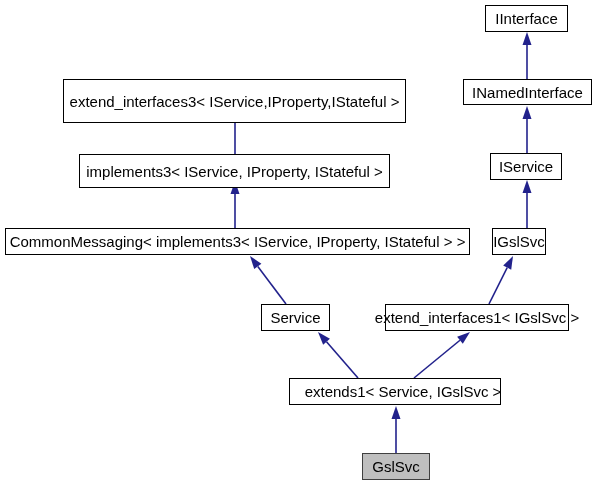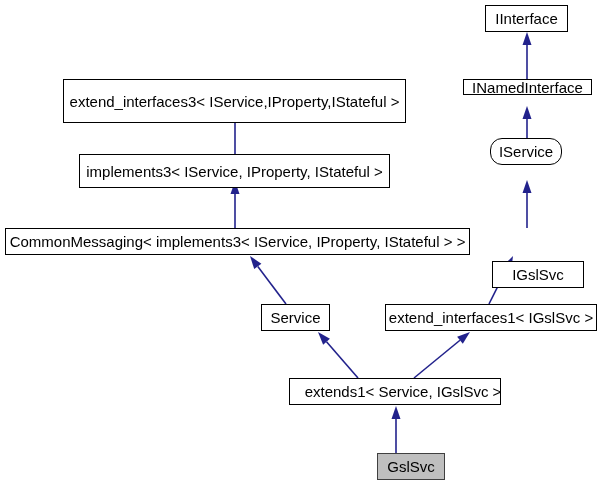--- a/index.html
+++ b/index.html
@@ -36,21 +36,20 @@
     justify-content: center;
     font-size: 15px;
     line-height: 1;
     color: #000000;
     white-space: nowrap;
     letter-spacing: 0px;
   }
   .node.highlight {
     background: #bfbfbf;
     border: 1px solid #404040;
-    margin-left: 15px;
   }
   .node-label {
     display: block;
     padding: 0 7px;
   }
 </style>
 </head>
 <body>
 
 <div id="diagram">
@@ -93,42 +92,42 @@
       </g>
       <g>
         <line x1="396" y1="453" x2="396" y2="419" stroke="#22228c" stroke-width="1.6"></line>
         <polygon points="396,406 400.5,419 391.5,419" fill="#22228c"></polygon>
       </g>
     </svg>
   <div id="nodes">
       <div class="node" style="left: 485px; top: 5px; width: 83px; height: 27px;">
         <span class="node-label">IInterface</span>
       </div>
-      <div class="node" style="left: 463px; top: 79px; width: 129px; height: 16px; text-align: right;">
+      <div class="node" style="left: 463px; top: 79px; width: 129px; height: 26px; text-align: right;">
         <span class="node-label">INamedInterface</span>
       </div>
-      <div class="node" style="left: 490px; top: 138px; width: 72px; height: 27px; border-radius: 12px;">
+      <div class="node" style="left: 490px; top: 153px; width: 72px; height: 27px;">
         <span class="node-label">IService</span>
       </div>
-      <div class="node" style="left: 492px; top: 228px; width: 92px; height: 27px; margin-top: 33px;">
+      <div class="node" style="left: 492px; top: 228px; width: 54px; height: 27px;">
         <span class="node-label">IGslSvc</span>
       </div>
       <div class="node" style="left: 63px; top: 79px; width: 343px; height: 44px;">
         <span class="node-label">extend_interfaces3&lt; IService,IProperty,IStateful &gt;</span>
       </div>
       <div class="node" style="left: 79px; top: 154px; width: 311px; height: 34px;">
         <span class="node-label">implements3&lt; IService, IProperty, IStateful &gt;</span>
       </div>
       <div class="node" style="left: 5px; top: 228px; width: 465px; height: 27px;">
         <span class="node-label">CommonMessaging&lt; implements3&lt; IService, IProperty, IStateful &gt; &gt;</span>
       </div>
       <div class="node" style="left: 261px; top: 304px; width: 69px; height: 27px;">
         <span class="node-label">Service</span>
       </div>
-      <div class="node" style="left: 385px; top: 304px; width: 212px; height: 27px;">
+      <div class="node" style="left: 385px; top: 304px; width: 184px; height: 27px;">
         <span class="node-label">extend_interfaces1&lt; IGslSvc &gt;</span>
       </div>
       <div class="node" style="left: 289px; top: 378px; width: 212px; height: 27px; padding-left: 16px;">
         <span class="node-label">extends1&lt; Service, IGslSvc &gt;</span>
       </div>
       <div class="node highlight" style="left: 362px; top: 453px; width: 68px; height: 27px;">
         <span class="node-label">GslSvc</span>
       </div>
     </div>
 </div>

